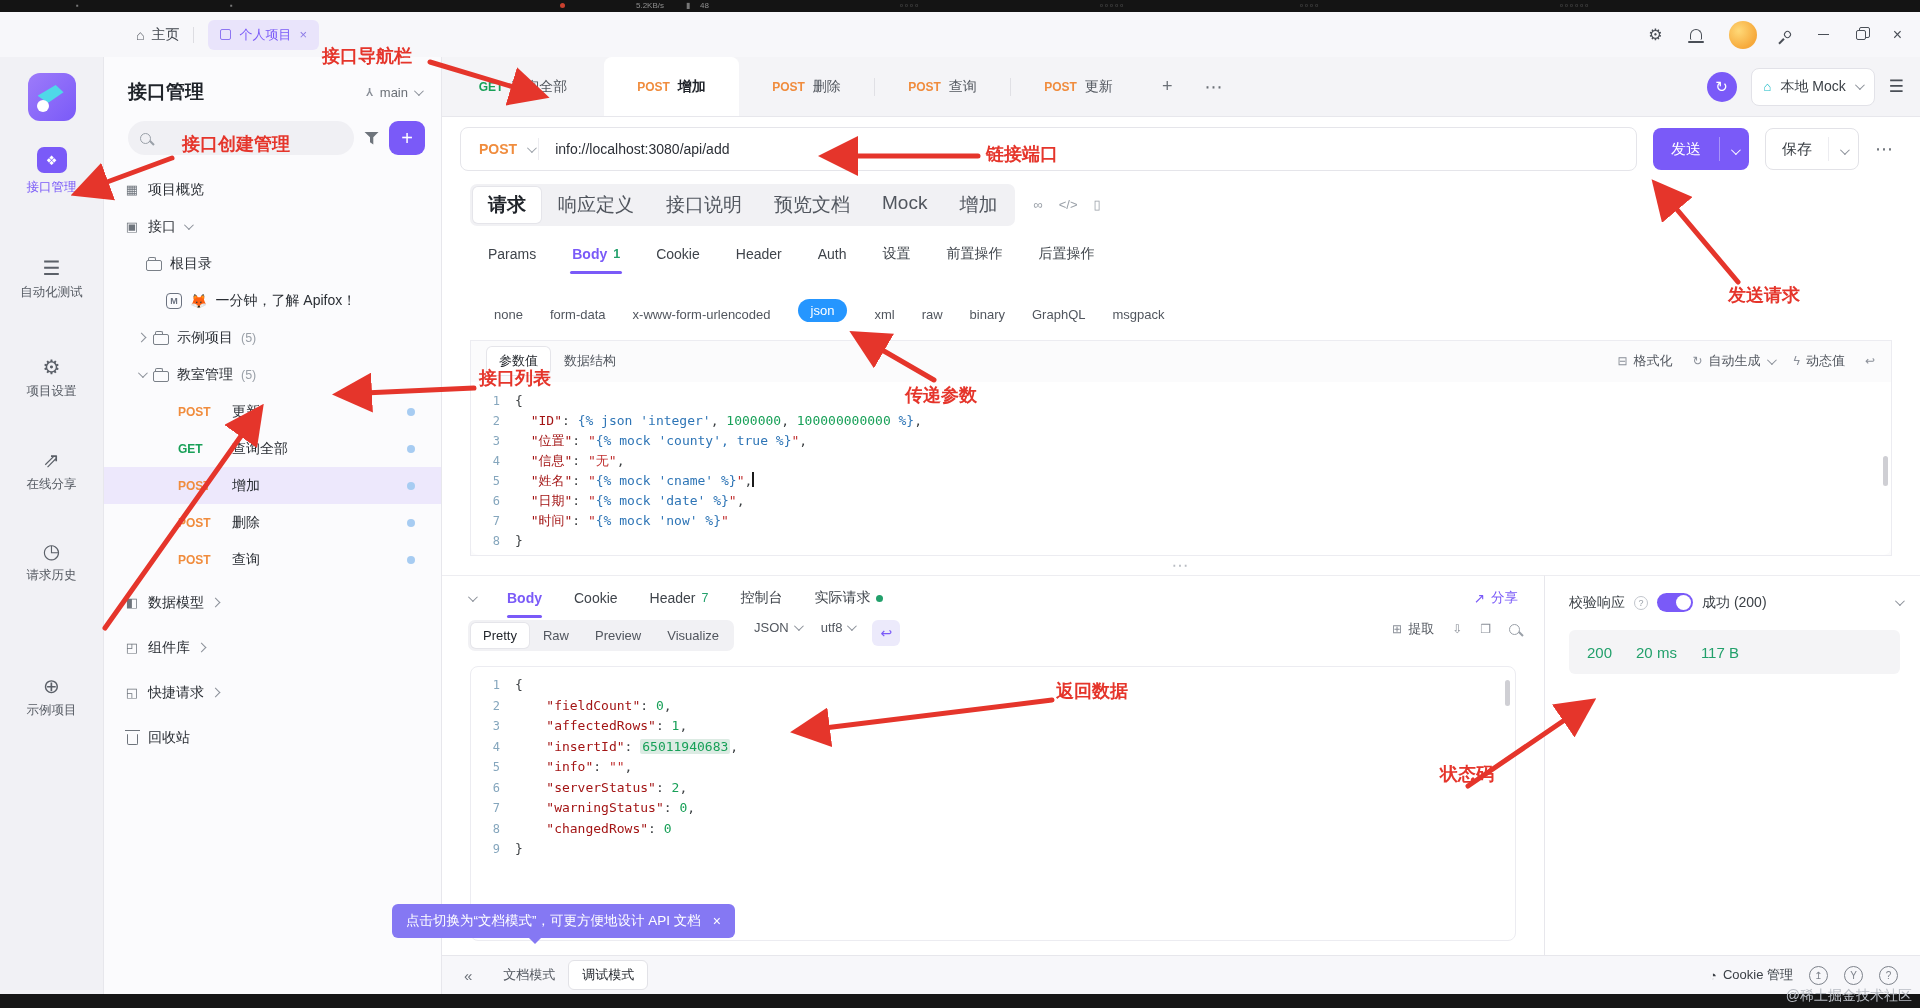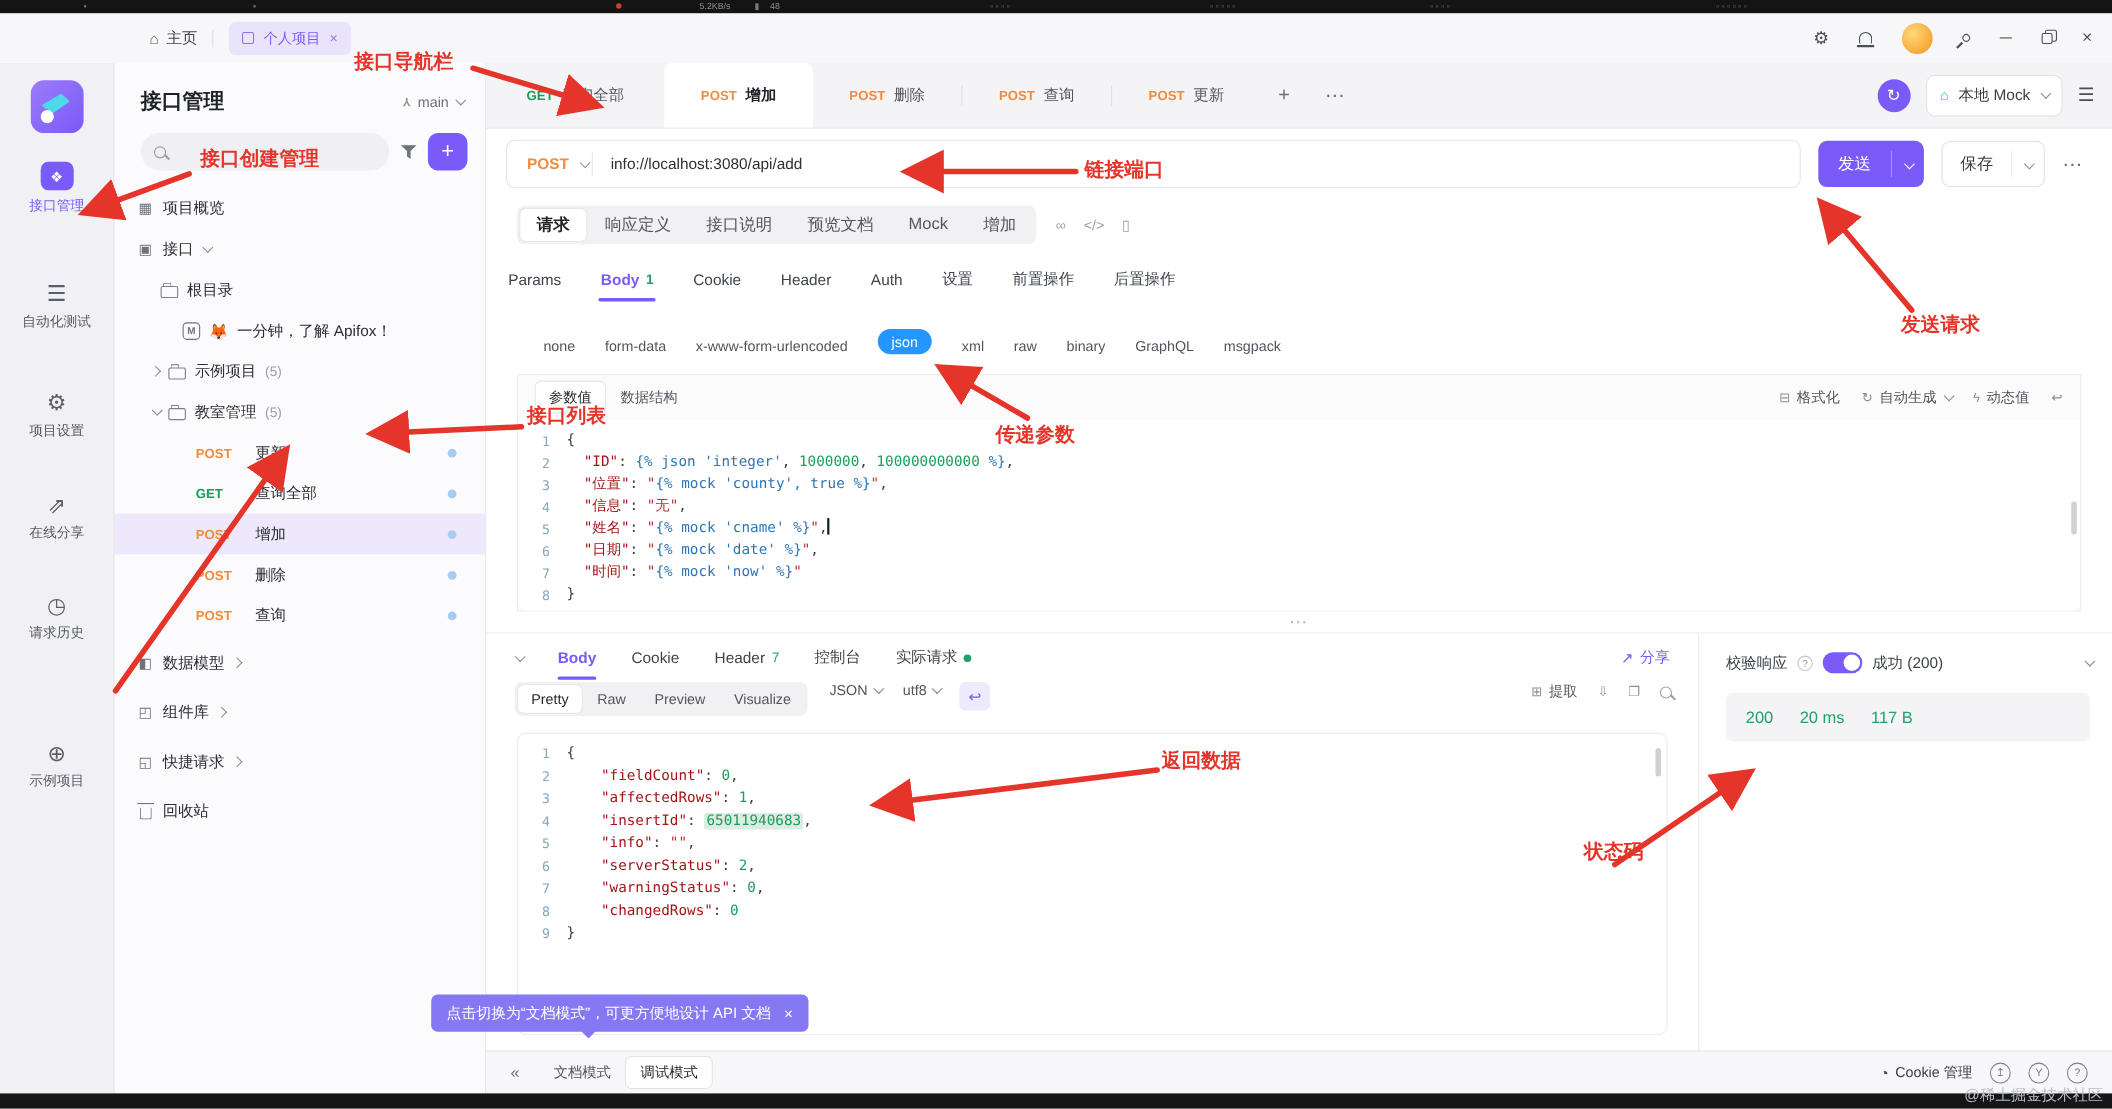--- a/index.html
+++ b/index.html
@@ -136,26 +136,26 @@
               display:flex; align-items:center; font-size:15px; }
   .save-lb { padding:0 16px; }
   .save-div { width:1px; height:24px; background:#ececf0; }
   .save-cv { padding:0 11px; }
   .more-dots { color:#6b7077; font-size:18px; letter-spacing:1px; padding-right:8px; }
 
   
   .docrow { position:absolute; left:442px; top:181px; right:0; height:47px; background:#fff;
             display:flex; align-items:center; padding-left:28px; }
   .docgroup { background:#f1f1f4; border-radius:7px; padding:3px; display:flex; gap:2px; }
-  .doctab { padding:5px 15px; font-size:15px; color:#51565e; border-radius:5px; }
+  .doctab { padding:5px 15px; font-size:19px; color:#51565e; border-radius:5px; }
   .doctab.active { background:#fff; box-shadow:0 0 0 1px #e5e5ea; color:#1f2329; font-weight:600; }
   .doc-ics { display:flex; gap:16px; margin-left:18px; color:#9aa0a8; font-size:13px; align-items:center; }
 
   
-  .sectrow { position:absolute; left:426px; top:228px; right:0; height:52px; background:#fff;
+  .sectrow { position:absolute; left:452px; top:228px; right:0; height:52px; background:#fff;
              display:flex; align-items:flex-start; gap:36px; padding-left:36px; font-size:14px; color:#3f444b; }
   .sect { position:relative; display:flex; gap:6px; align-items:center; height:100%; align-items:center; }
   .sect.active { color:#7a5af8; font-weight:700; }
   .sect.active:after { content:""; position:absolute; left:-2px; right:-2px; bottom:6px; height:3px;
                        background:#7a5af8; border-radius:2px; }
   .badge-num { color:#22a06b; font-size:12.5px; }
 
   
   .btrow { position:absolute; left:442px; top:280px; right:0; height:42px; background:#fff;
            display:flex; align-items:flex-end; gap:27px; padding-left:52px; font-size:13px; color:#51565e; }

